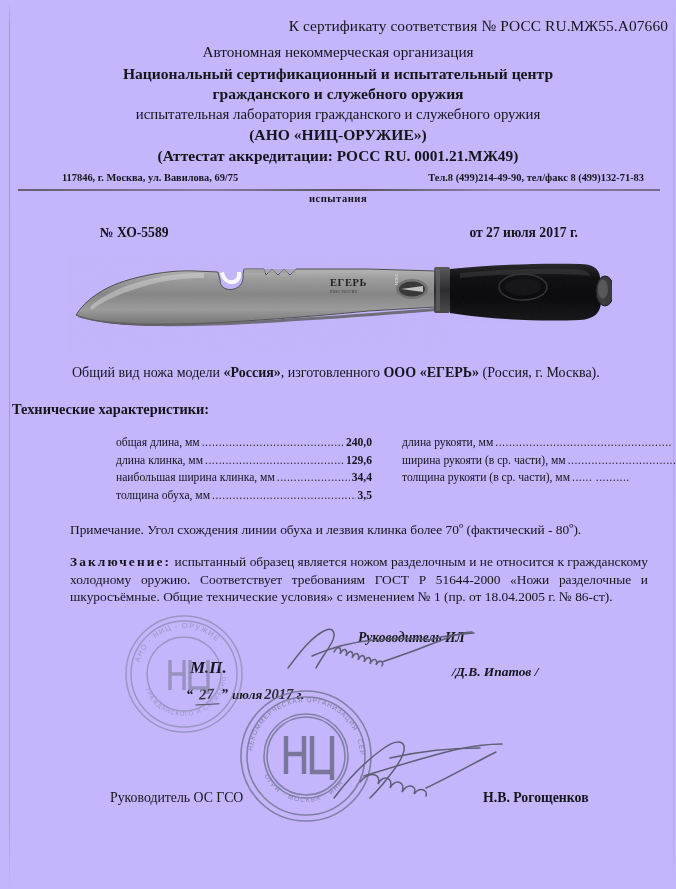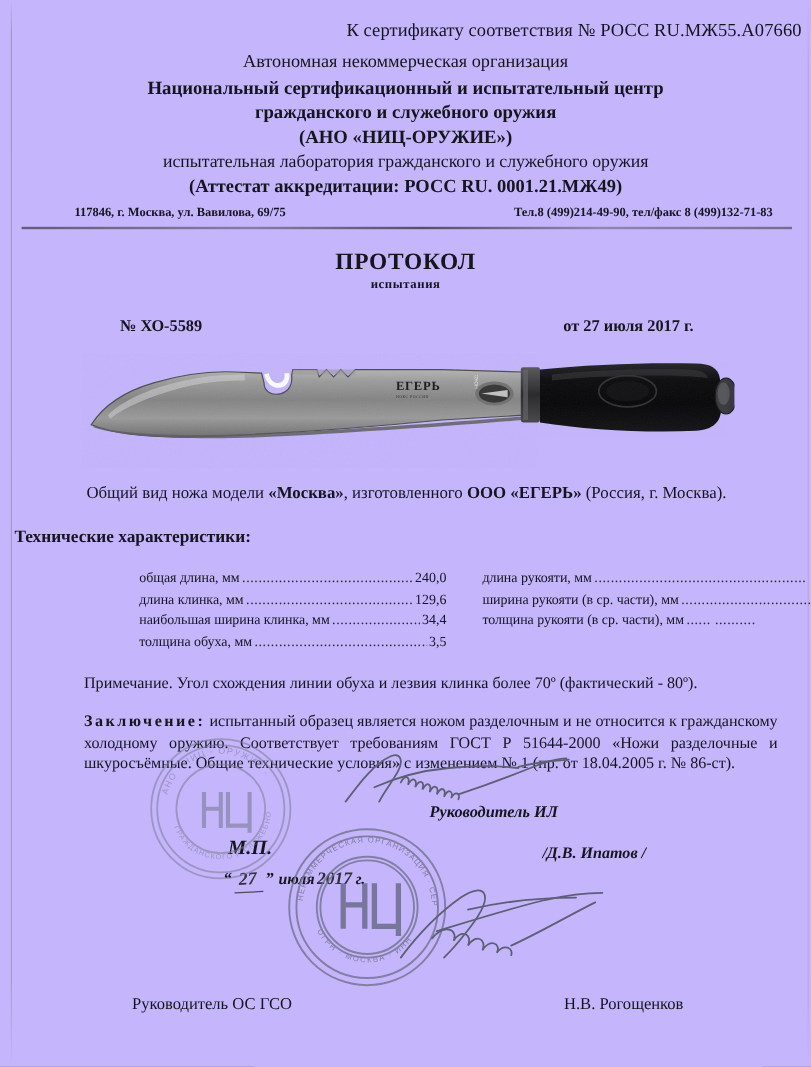--- a/index.html
+++ b/index.html
@@ -163,21 +163,21 @@
   }
   .spec-label { flex: 0 0 auto; }
   .spec-dots {
     flex: 1 1 auto;
     overflow: hidden;
     margin: 0 2px;
     font-size: 11.6px;
     letter-spacing: .5px;
     color: #2a2c30;
   }
-  .spec-val { flex: 0 0 auto; font-weight: 400; }
+  .spec-val { flex: 0 0 auto; font-weight: 700; }
 
   .note {
     font-size: 13.4px;
     margin-top: 18px;
     padding-left: 70px;
     padding-right: 30px;
   }
 
   .conclusion {
     font-size: 13.4px;
@@ -250,22 +250,23 @@
     margin-left: 2px;
   }
 
   .head-osgso {
     position: absolute;
     left: 110px; top: 174px;
     font-size: 13.8px;
   }
   .rogosh {
     position: absolute;
-    left: 470px; top: 174px;
+    left: 483px; top: 174px;
     font-size: 13.8px;
+    font-weight: bold;
   }
 
   
   .stamp {
     position: absolute;
     border-radius: 50%;
     pointer-events: none;
   }
   .stamp-1 {
     left: 122px; top: 612px;
@@ -289,32 +290,31 @@
   <div class="scan-border-left"></div>
   <div class="scan-border-right"></div>
 
   <div class="sheet">
 
     <div class="cert-line">К сертификату соответствия № РОСС RU.МЖ55.А07660</div>
 
     <div class="center org-line1">Автономная некоммерческая организация</div>
     <div class="center org-line2">Национальный сертификационный и испытательный центр</div>
     <div class="center org-line3">гражданского и служебного оружия</div>
+    <div class="center org-line5">испытательная лаборатория гражданского и служебного оружия</div>
     <div class="center org-line4">(АНО «НИЦ-ОРУЖИЕ»)</div>
-    <div class="center org-line5">испытательная лаборатория гражданского и служебного оружия</div>
     <div class="center org-line6">(Аттестат аккредитации: РОСС RU. 0001.21.МЖ49)</div>
 
     <div class="contact-row">
       <span class="addr">117846, г. Москва, ул. Вавилова, 69/75</span>
       <span class="tel">Тел.8 (499)214-49-90, тел/факс 8 (499)132-71-83</span>
     </div>
 
     <div class="rule"></div>
 
-    <div class="proto-title">ПРОТОКОЛ</div>
     <div class="proto-sub">испытания</div>
 
     <div class="numdate">
       <span class="num">№  ХО-5589</span>
       <span class="date">от 27 июля 2017 г.</span>
     </div>
 
     <div class="photo-wrap">
       <svg class="knife" viewBox="0 0 544 96">
         <defs>
@@ -388,21 +388,21 @@
         <ellipse cx="455" cy="32" rx="24" ry="13" fill="none" stroke="#333336" stroke-width="1.4"></ellipse>
         <ellipse cx="455" cy="32" rx="18" ry="8.5" fill="#141416" opacity=".9"></ellipse>
 
         <ellipse cx="537" cy="36" rx="9" ry="15" fill="#3a3a3e" stroke="#19191c" stroke-width="1"></ellipse>
         <ellipse cx="535" cy="34" rx="5" ry="9.5" fill="#6d6d71" opacity=".55"></ellipse>
         <rect x="382" y="8" width="156" height="62" fill="#000" filter="url(#grain)" opacity=".25"></rect>
       </svg>
     </div>
 
     <div class="caption">
-      <span>Общий вид ножа модели </span><b>«Москва»</b><span>, изготовленного </span><b>ООО «ЕГЕРЬ»</b><span> (Россия, г. Москва).</span>
+      <span>Общий вид ножа модели </span><b>«Россия»</b><span>, изготовленного </span><b>ООО «ЕГЕРЬ»</b><span> (Россия, г. Москва).</span>
     </div>
 
     <div class="tech-title">Технические характеристики:</div>
 
     <div class="specs">
       <div class="spec-col left">
         <div class="spec-row">
           <span class="spec-label">общая длина, мм</span>
           <span class="spec-dots">....................................................</span>
           <span class="spec-val">240,0</span>

